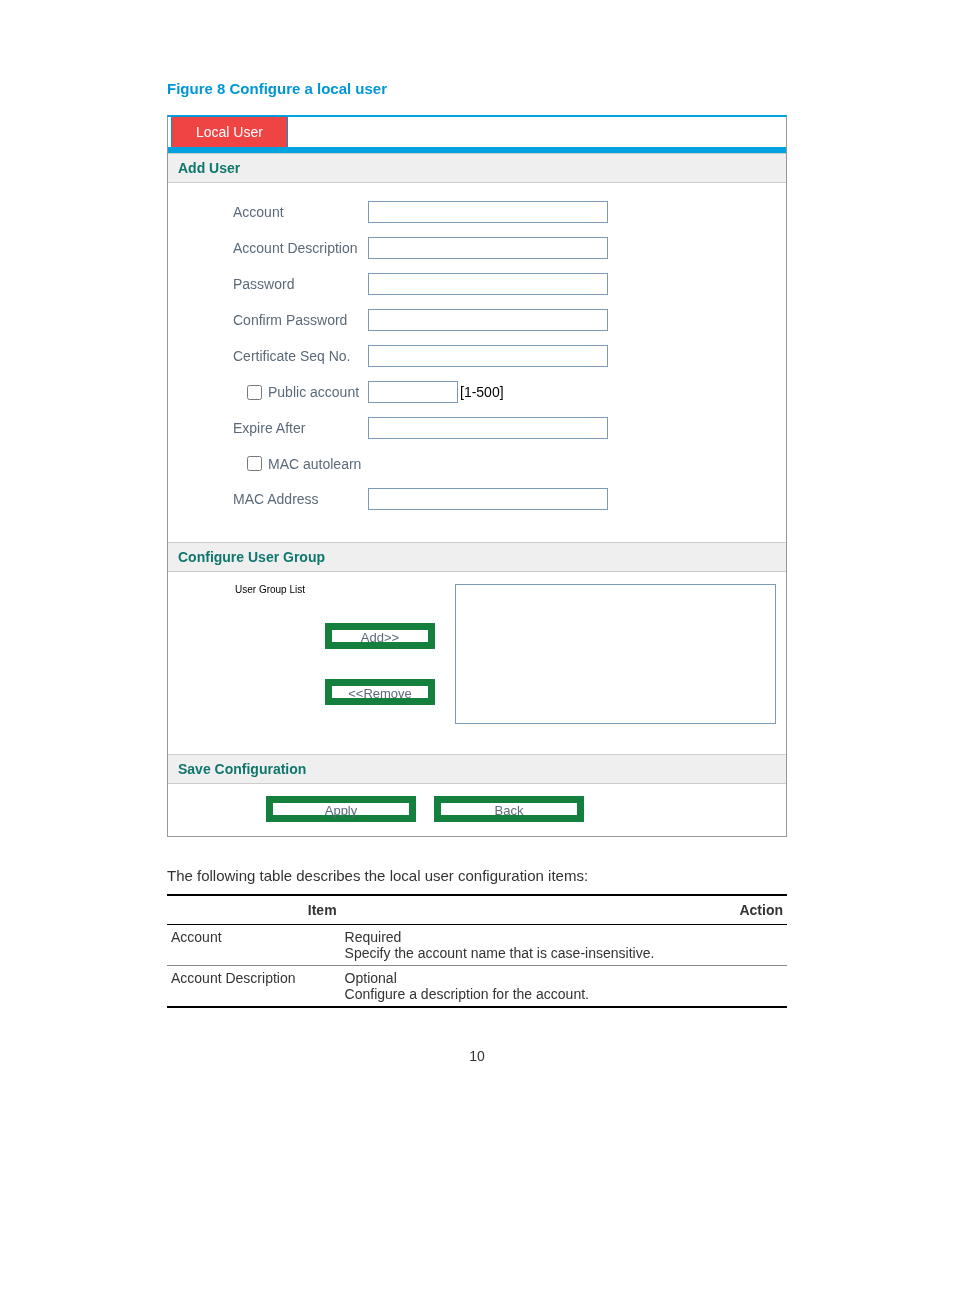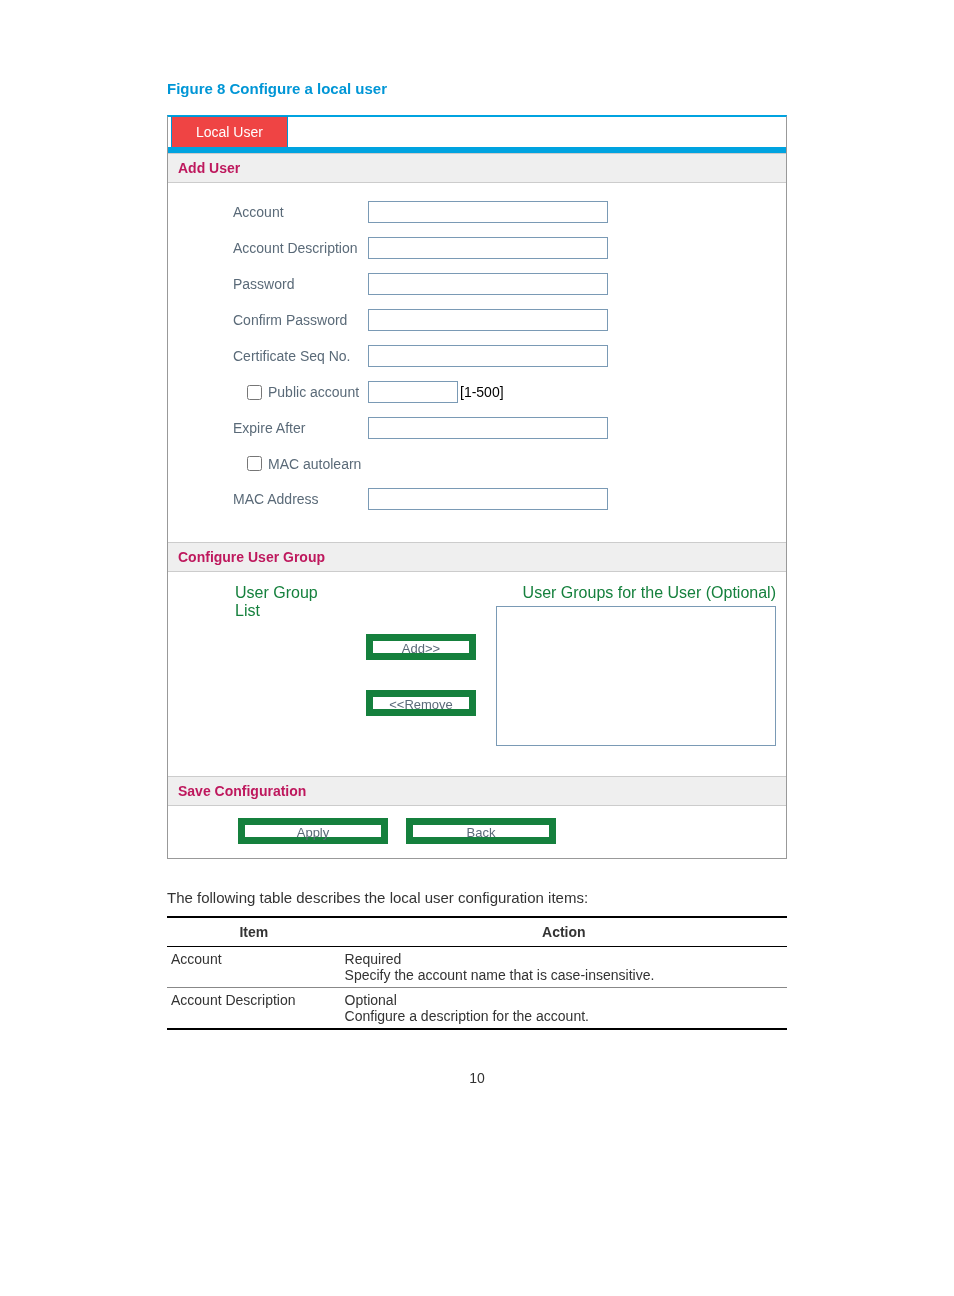--- a/index.html
+++ b/index.html
@@ -43,21 +43,21 @@
   }
   .blue-strip {
     height: 6px;
     background: #00a3e0;
   }
   .section-title {
     background: #efefef;
     font-weight: bold;
     padding: 6px 10px;
     font-size: 14px;
-    color: #be185d;
+    color: #0f766e;
     border-top: 1px solid #ccc;
     border-bottom: 1px solid #ccc;
   }
   .form-area {
     padding: 18px 10px 18px 10px;
   }
   .form-row {
     display: flex;
     align-items: center;
     margin-bottom: 14px;
@@ -98,22 +98,22 @@
   .group-area {
     padding: 12px 10px 30px 10px;
     display: flex;
     gap: 20px;
   }
   .group-col {
     display: flex;
     flex-direction: column;
   }
   .group-list-label {
-    color: #15803d;
-    font-size: 16px;
+    color: #000000;
+    font-size: 10px;
     margin-bottom: 4px;
     padding-left: 2px;
   }
   .group-list {
     width: 175px;
     height: 140px;
     border: 1px solid #7a9ab5;
     font-size: 13px;
     color: #5a6a78;
     padding: 2px;
@@ -154,21 +154,21 @@
   table.desc-table {
     width: 100%;
     border-collapse: collapse;
     font-size: 14px;
   }
   table.desc-table thead tr {
     border-top: 2px solid #000;
     border-bottom: 1.5px solid #000;
   }
   table.desc-table th {
-    text-align: center;
+    text-align: right;
     font-weight: bold;
     padding: 6px 4px;
     font-size: 14px;
   }
   table.desc-table td {
     padding: 4px 4px;
     vertical-align: top;
     font-size: 14px;
   }
   table.desc-table tbody tr {
@@ -282,29 +282,28 @@
       <div class="group-col">
         <div class="group-list-label">User Group List</div>
       </div>
 
       <div class="group-buttons">
         <button class="btn">Add&gt;&gt;</button>
         <button class="btn">&lt;&lt;Remove</button>
       </div>
 
       <div class="group-col" style="flex:1;">
-        <div class="group-list-label" style="text-align:right;">User Groups for the User (Optional)</div>
         <div class="group-list" style="width:100%; min-width:280px;"></div>
       </div>
 
     </div>
 
     <div class="section-title">Save Configuration</div>
     <div class="btn-row">
-      <button class="btn" style="min-width:150px;">Apply</button>
+      <button class="btn" style="min-width:150px;margin-left:28px;">Apply</button>
       <button class="btn" style="min-width:150px;text-align:center;">Back</button>
     </div>
 
   </div>
 
   <div class="below-text">The following table describes the local user configuration items:</div>
 
   <table class="desc-table">
     <thead>
       <tr>

